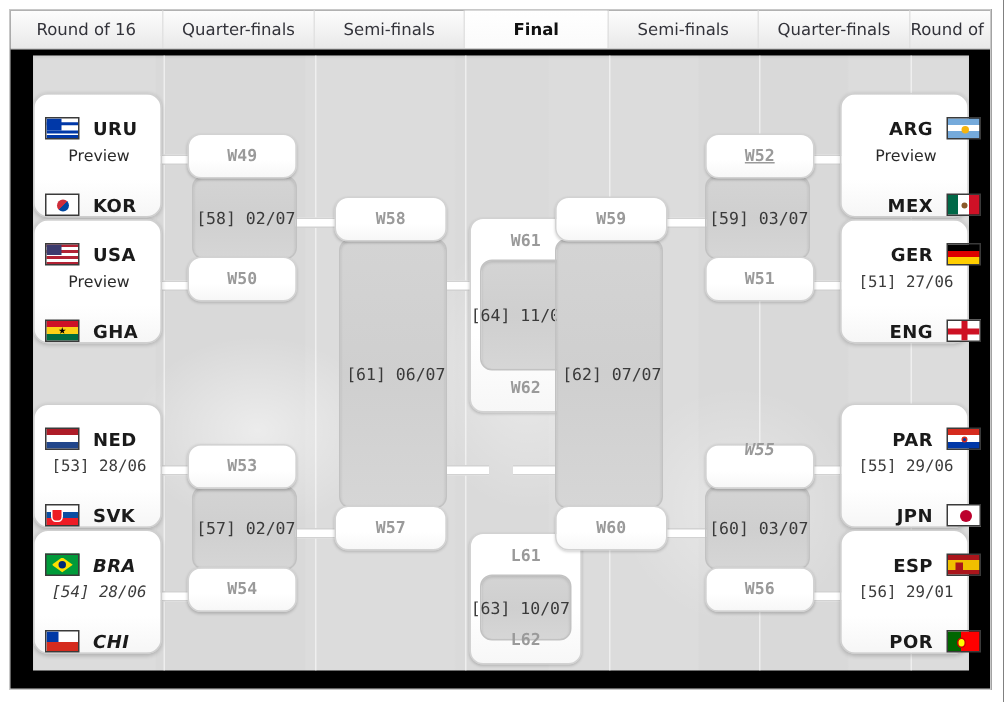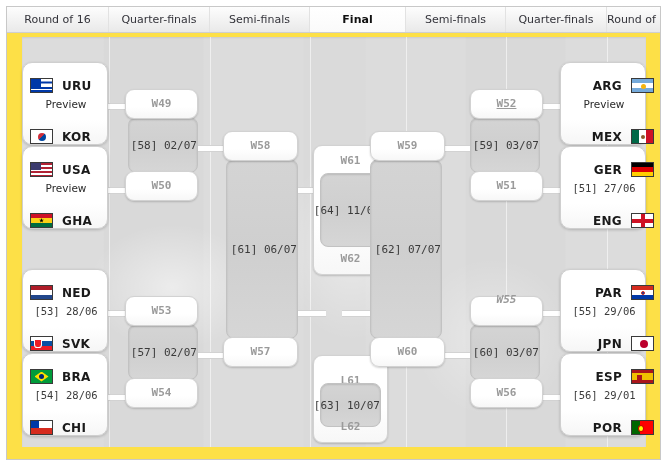--- a/index.html
+++ b/index.html
@@ -7,21 +7,21 @@
   body{
     width:669px;height:468px;
     background:#ffffff;
     font-family:"DejaVu Sans","Liberation Sans",sans-serif;
     overflow:hidden;
   }
   #frame{
     position:absolute;left:6px;top:6px;
     width:655px;height:454px;
     border:1px solid #c8c8c8;
-    background:#fde047;
+    background:#000000;
     box-sizing:border-box;
   }
   
   #header{
     position:absolute;left:0;top:0;width:653px;height:25px;
     background:linear-gradient(to bottom,#fdfdfd 0%,#f2f2f2 55%,#e9e9e9 100%);
     border-bottom:1px solid #cfcfcf;
   }
   .hcell{
     position:absolute;top:0;height:25px;line-height:25px;
@@ -244,21 +244,21 @@
         <span class="flag f-ned"></span>
         <span class="tcode">NED</span>
       </div>
       <div class="tmid">[53] 28/06</div>
       <div class="trow bot left-al">
         <span class="flag f-svk"></span>
         <span class="tcode">SVK</span>
       </div>
     </div>
 
-    <div class="teambox" style="left:0px;top:316px;">
+    <div class="teambox" style="left:0px;top:316px;font-style:italic;">
       <div class="trow top left-al">
         <span class="flag f-bra"></span>
         <span class="tcode">BRA</span>
       </div>
       <div class="tmid">[54] 28/06</div>
       <div class="trow bot left-al">
         <span class="flag f-chi"></span>
         <span class="tcode">CHI</span>
       </div>
     </div>
@@ -288,21 +288,21 @@
     <div class="wlabel" style="left:201px;top:308px;width:75px;">W57</div>
 
     <div class="node" style="left:291px;top:108px;width:75px;height:130px;"></div>
     <div class="wlabel" style="left:291px;top:117px;width:75px;">W61</div>
     <div class="slot" style="left:298px;top:136px;width:61px;height:74px;">
       <span>[64] 11/07</span>
     </div>
     <div class="wlabel" style="left:291px;top:215px;width:75px;">W62</div>
 
     <div class="node" style="left:291px;top:318px;width:75px;height:88px;"></div>
-    <div class="wlabel" style="left:291px;top:337px;width:75px;">L61</div>
+    <div class="wlabel" style="left:291px;top:327px;width:75px;">L61</div>
     <div class="slot" style="left:298px;top:346px;width:61px;height:44px;">
       <span>[63] 10/07</span>
     </div>
     <div class="wlabel" style="left:291px;top:383px;width:75px;">L62</div>
 
     <div class="slot" style="left:348px;top:122px;width:72px;height:180px;">
       <span>[62] 07/07</span>
     </div>
     <div class="node" style="left:348px;top:94px;width:75px;height:30px;"></div>
     <div class="wlabel" style="left:348px;top:102px;width:75px;">W59</div>

